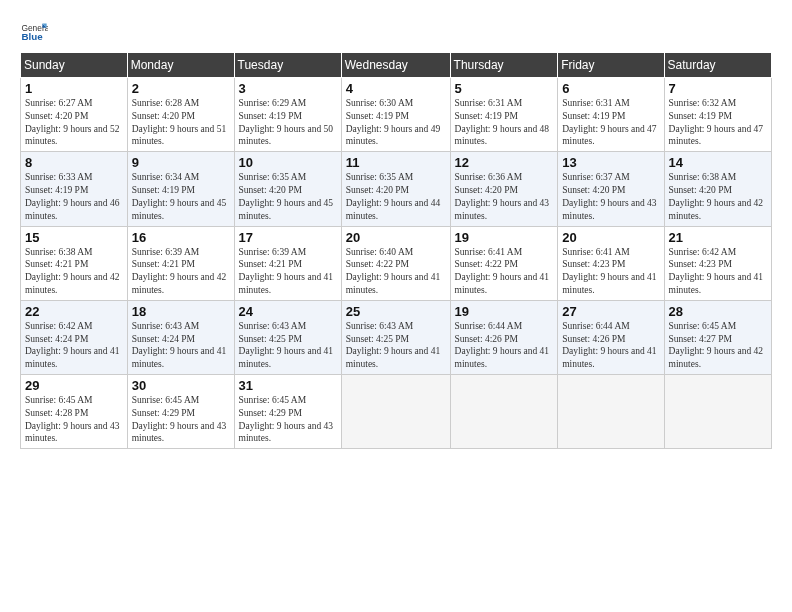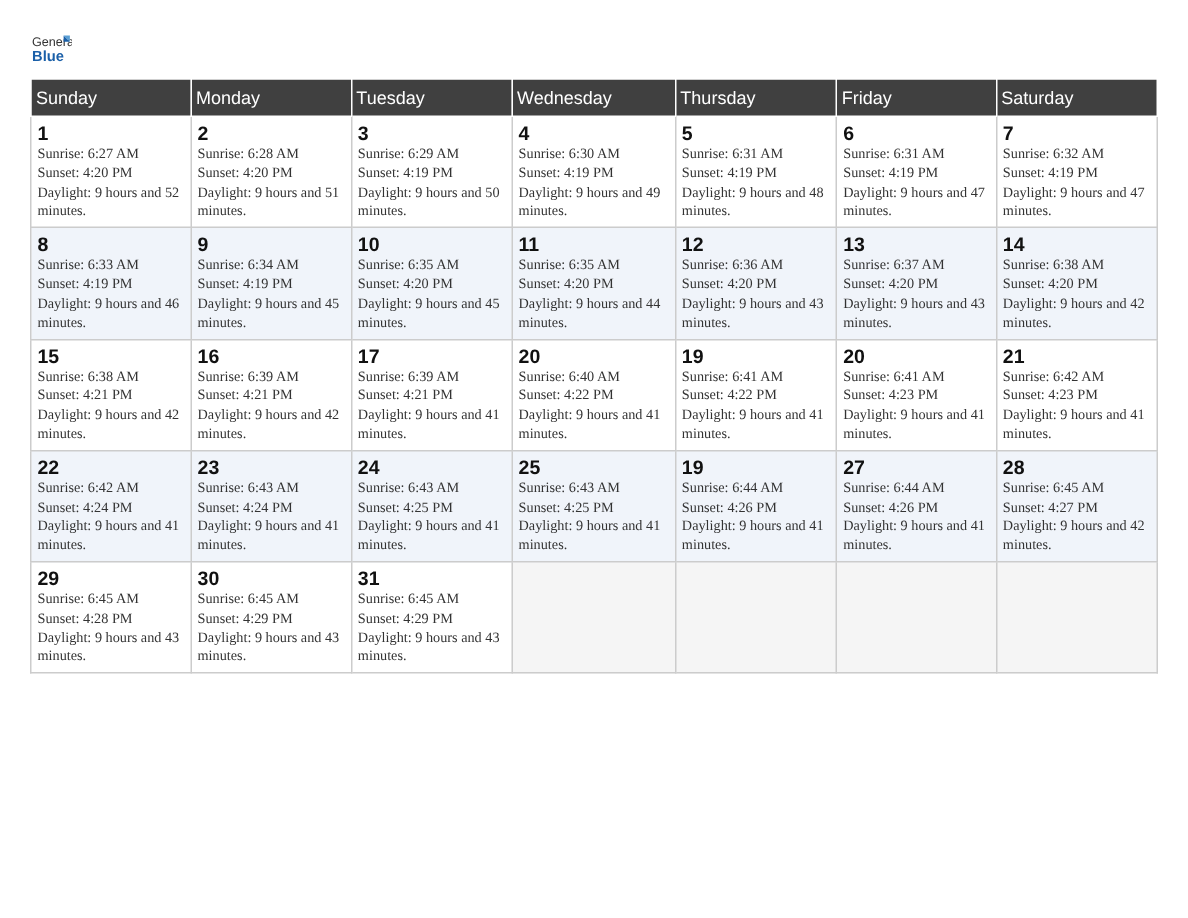--- a/index.html
+++ b/index.html
@@ -185,21 +185,21 @@
 Sunset: 4:23 PM
 Daylight: 9 hours and 41 minutes.</span></td>
           <td><span class="day-num">21</span><span class="day-detail" style="white-space: pre-line;">Sunrise: 6:42 AM
 Sunset: 4:23 PM
 Daylight: 9 hours and 41 minutes.</span></td>
         </tr>
         <tr>
           <td><span class="day-num">22</span><span class="day-detail" style="white-space: pre-line;">Sunrise: 6:42 AM
 Sunset: 4:24 PM
 Daylight: 9 hours and 41 minutes.</span></td>
-          <td><span class="day-num">23</span><span class="day-detail" style="white-space: pre-line;">Sunrise: 6:43 AM
+          <td><span class="day-num">18</span><span class="day-detail" style="white-space: pre-line;">Sunrise: 6:43 AM
 Sunset: 4:24 PM
 Daylight: 9 hours and 41 minutes.</span></td>
           <td><span class="day-num">24</span><span class="day-detail" style="white-space: pre-line;">Sunrise: 6:43 AM
 Sunset: 4:25 PM
 Daylight: 9 hours and 41 minutes.</span></td>
           <td><span class="day-num">25</span><span class="day-detail" style="white-space: pre-line;">Sunrise: 6:43 AM
 Sunset: 4:25 PM
 Daylight: 9 hours and 41 minutes.</span></td>
           <td><span class="day-num">19</span><span class="day-detail" style="white-space: pre-line;">Sunrise: 6:44 AM
 Sunset: 4:26 PM

